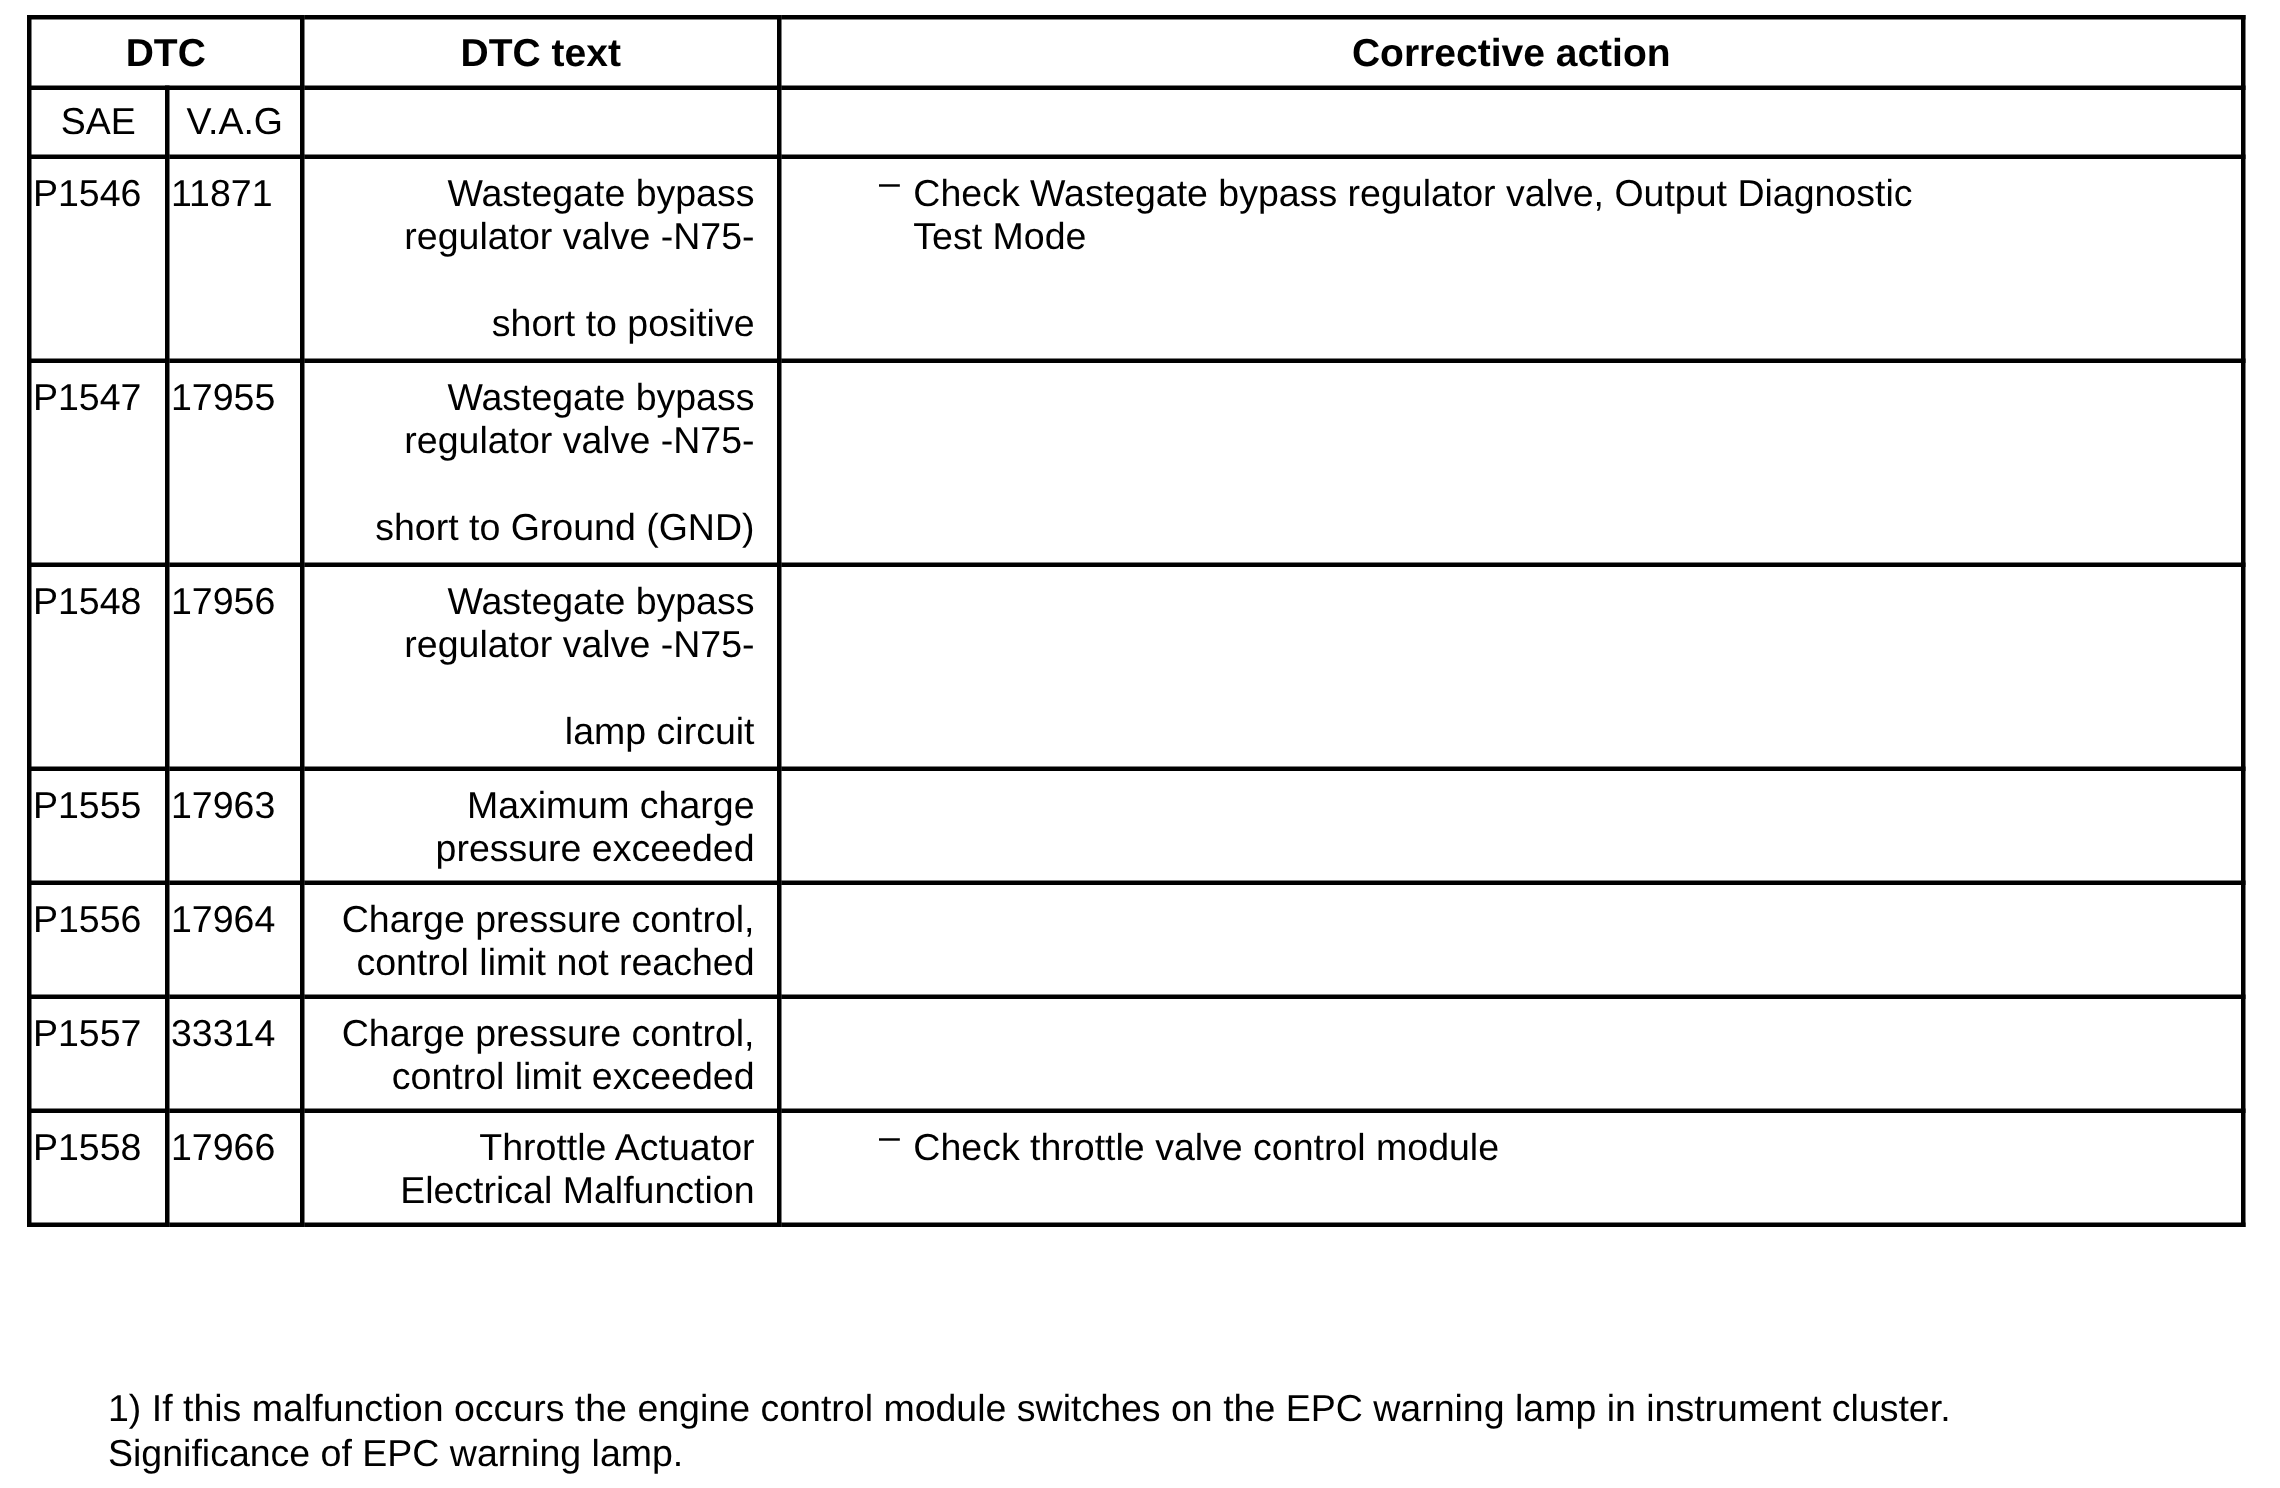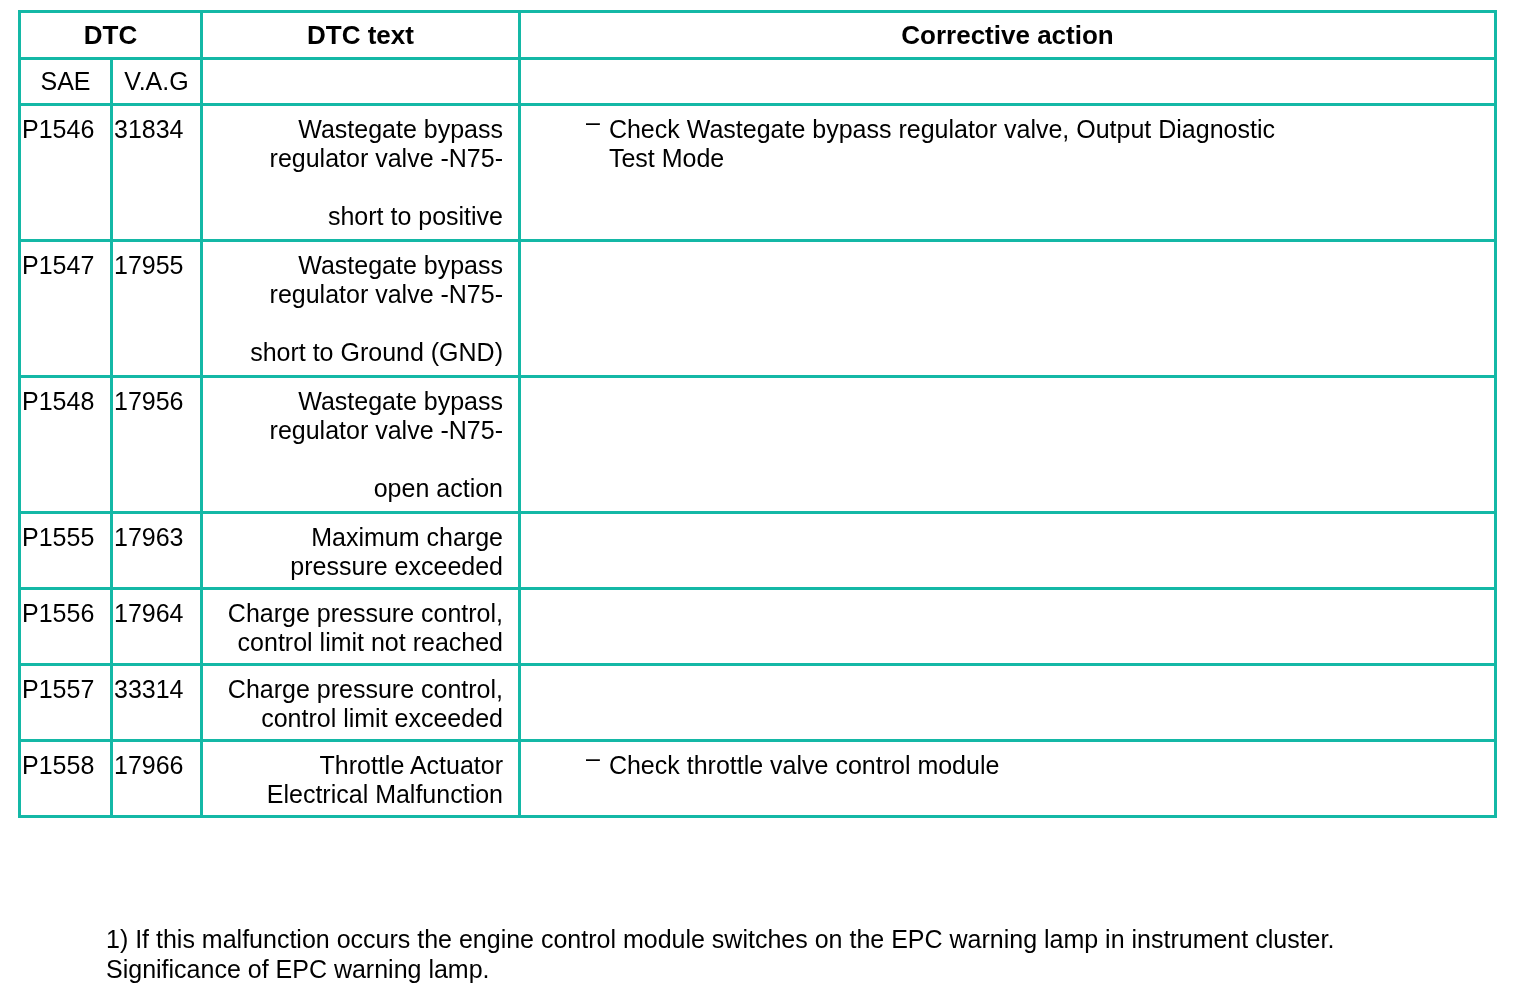--- a/index.html
+++ b/index.html
@@ -22,21 +22,21 @@
   table.dtc-table {
     position: absolute;
     left: 18px;
     top: 10px;
     width: 1479px;
     border-collapse: collapse;
     table-layout: fixed;
   }
   table.dtc-table th,
   table.dtc-table td {
-    border: 3px solid #14b8a6;
+    border: 3px solid #000000;
     vertical-align: top;
     font-size: 25px;
     line-height: 29px;
     overflow: hidden;
     box-sizing: border-box;
   }
   table.dtc-table th {
     font-weight: bold;
     vertical-align: middle;
     text-align: center;
@@ -70,21 +70,21 @@
     flex: 0 0 auto;
   }
   .lines .ln { min-height: 29px; }
   .footnote {
     position: absolute;
     left: 72px;
     top: 924px;
     font-size: 25px;
     line-height: 30px;
   }
-  .footnote .ln { min-height: 30px; margin-left: 34px; }
+  .footnote .ln { min-height: 30px; }
 </style>
 </head>
 <body>
 
 <div class="page">
 
   <table class="dtc-table">
     <colgroup>
       <col style="width:92px">
       <col style="width:90px">
@@ -100,21 +100,21 @@
       <tr class="hdr2">
         <th>SAE</th>
         <th>V.A.G</th>
         <th></th>
         <th></th>
       </tr>
     </thead>
     <tbody>
       <tr class="row-tall">
         <td class="code">P1546</td>
-        <td class="code">31834</td>
+        <td class="code">11871</td>
         <td class="text">
           <div class="lines">
               <div class="ln">Wastegate bypass</div>
               <div class="ln">regulator valve -N75-</div>
               <div class="ln"></div>
               <div class="ln">short to positive</div>
             </div>
         </td>
         <td class="action">
           <div class="action-flex">
@@ -140,21 +140,21 @@
         <td class="action"></td>
       </tr>
       <tr class="row-tall">
         <td class="code">P1548</td>
         <td class="code">17956</td>
         <td class="text">
           <div class="lines">
               <div class="ln">Wastegate bypass</div>
               <div class="ln">regulator valve -N75-</div>
               <div class="ln"></div>
-              <div class="ln">open action</div>
+              <div class="ln">lamp circuit</div>
             </div>
         </td>
         <td class="action"></td>
       </tr>
       <tr class="row-short">
         <td class="code">P1555</td>
         <td class="code">17963</td>
         <td class="text">
           <div class="lines">
               <div class="ln">Maximum charge</div>

